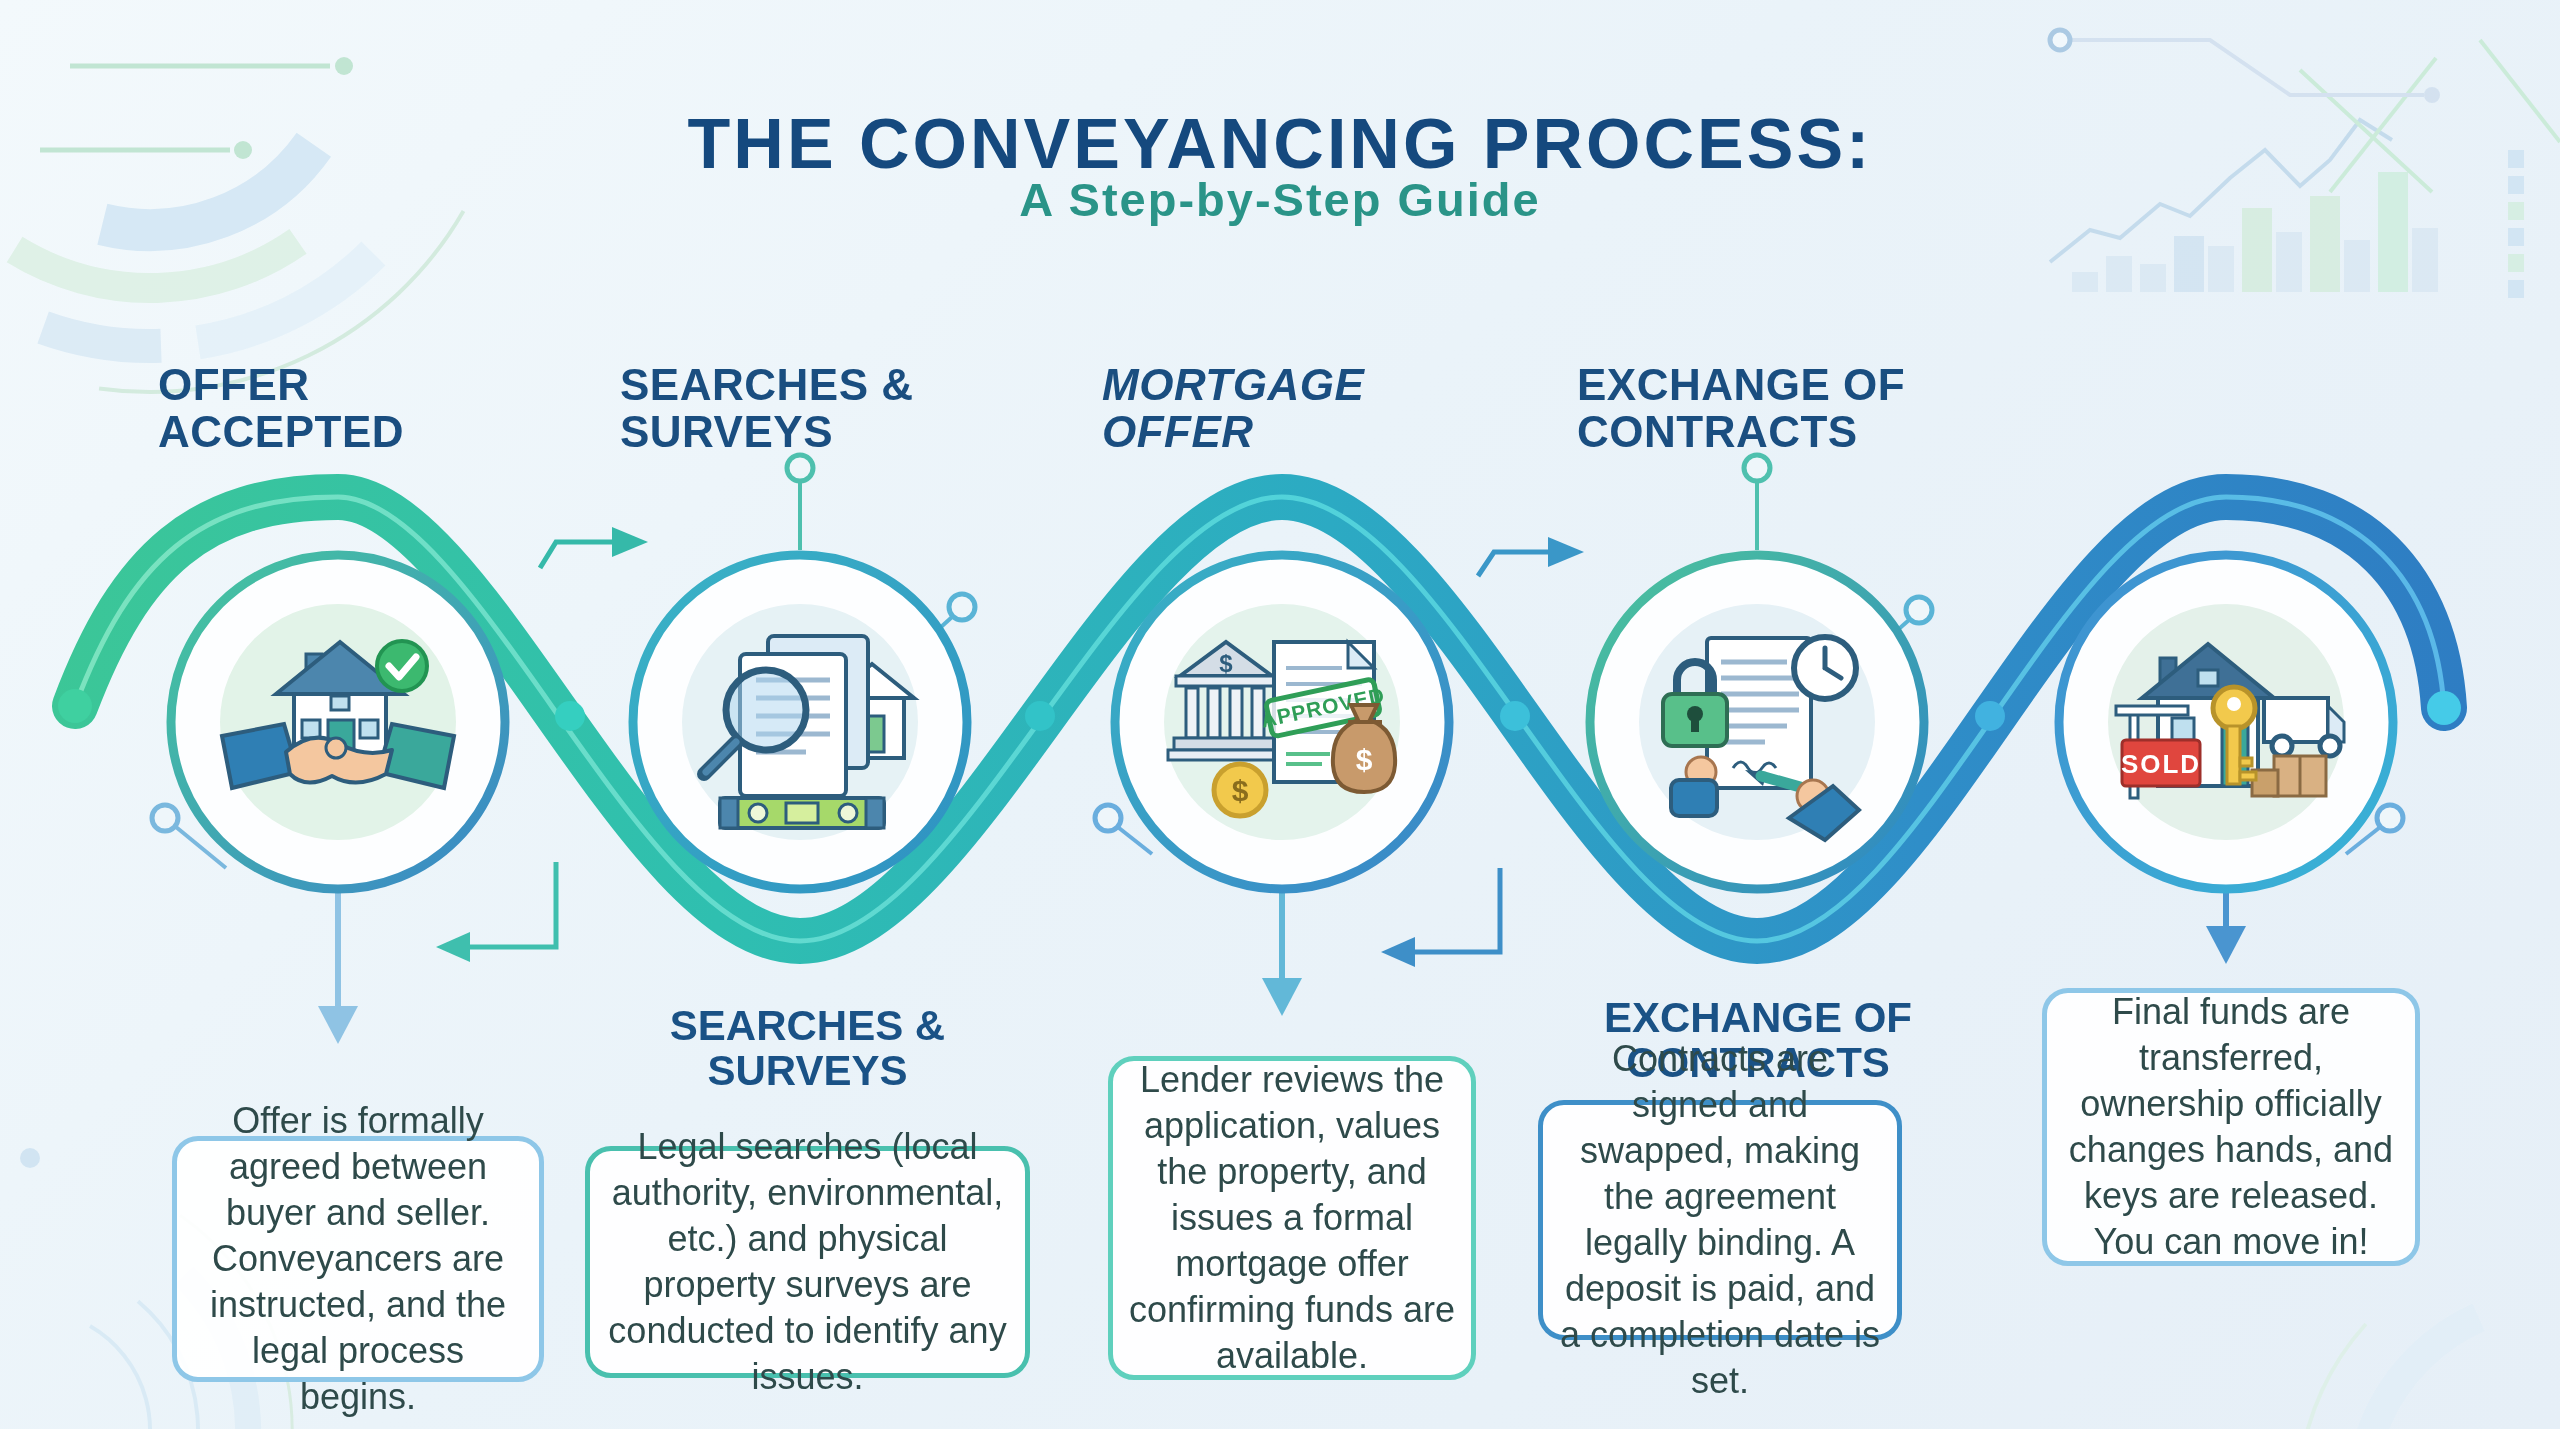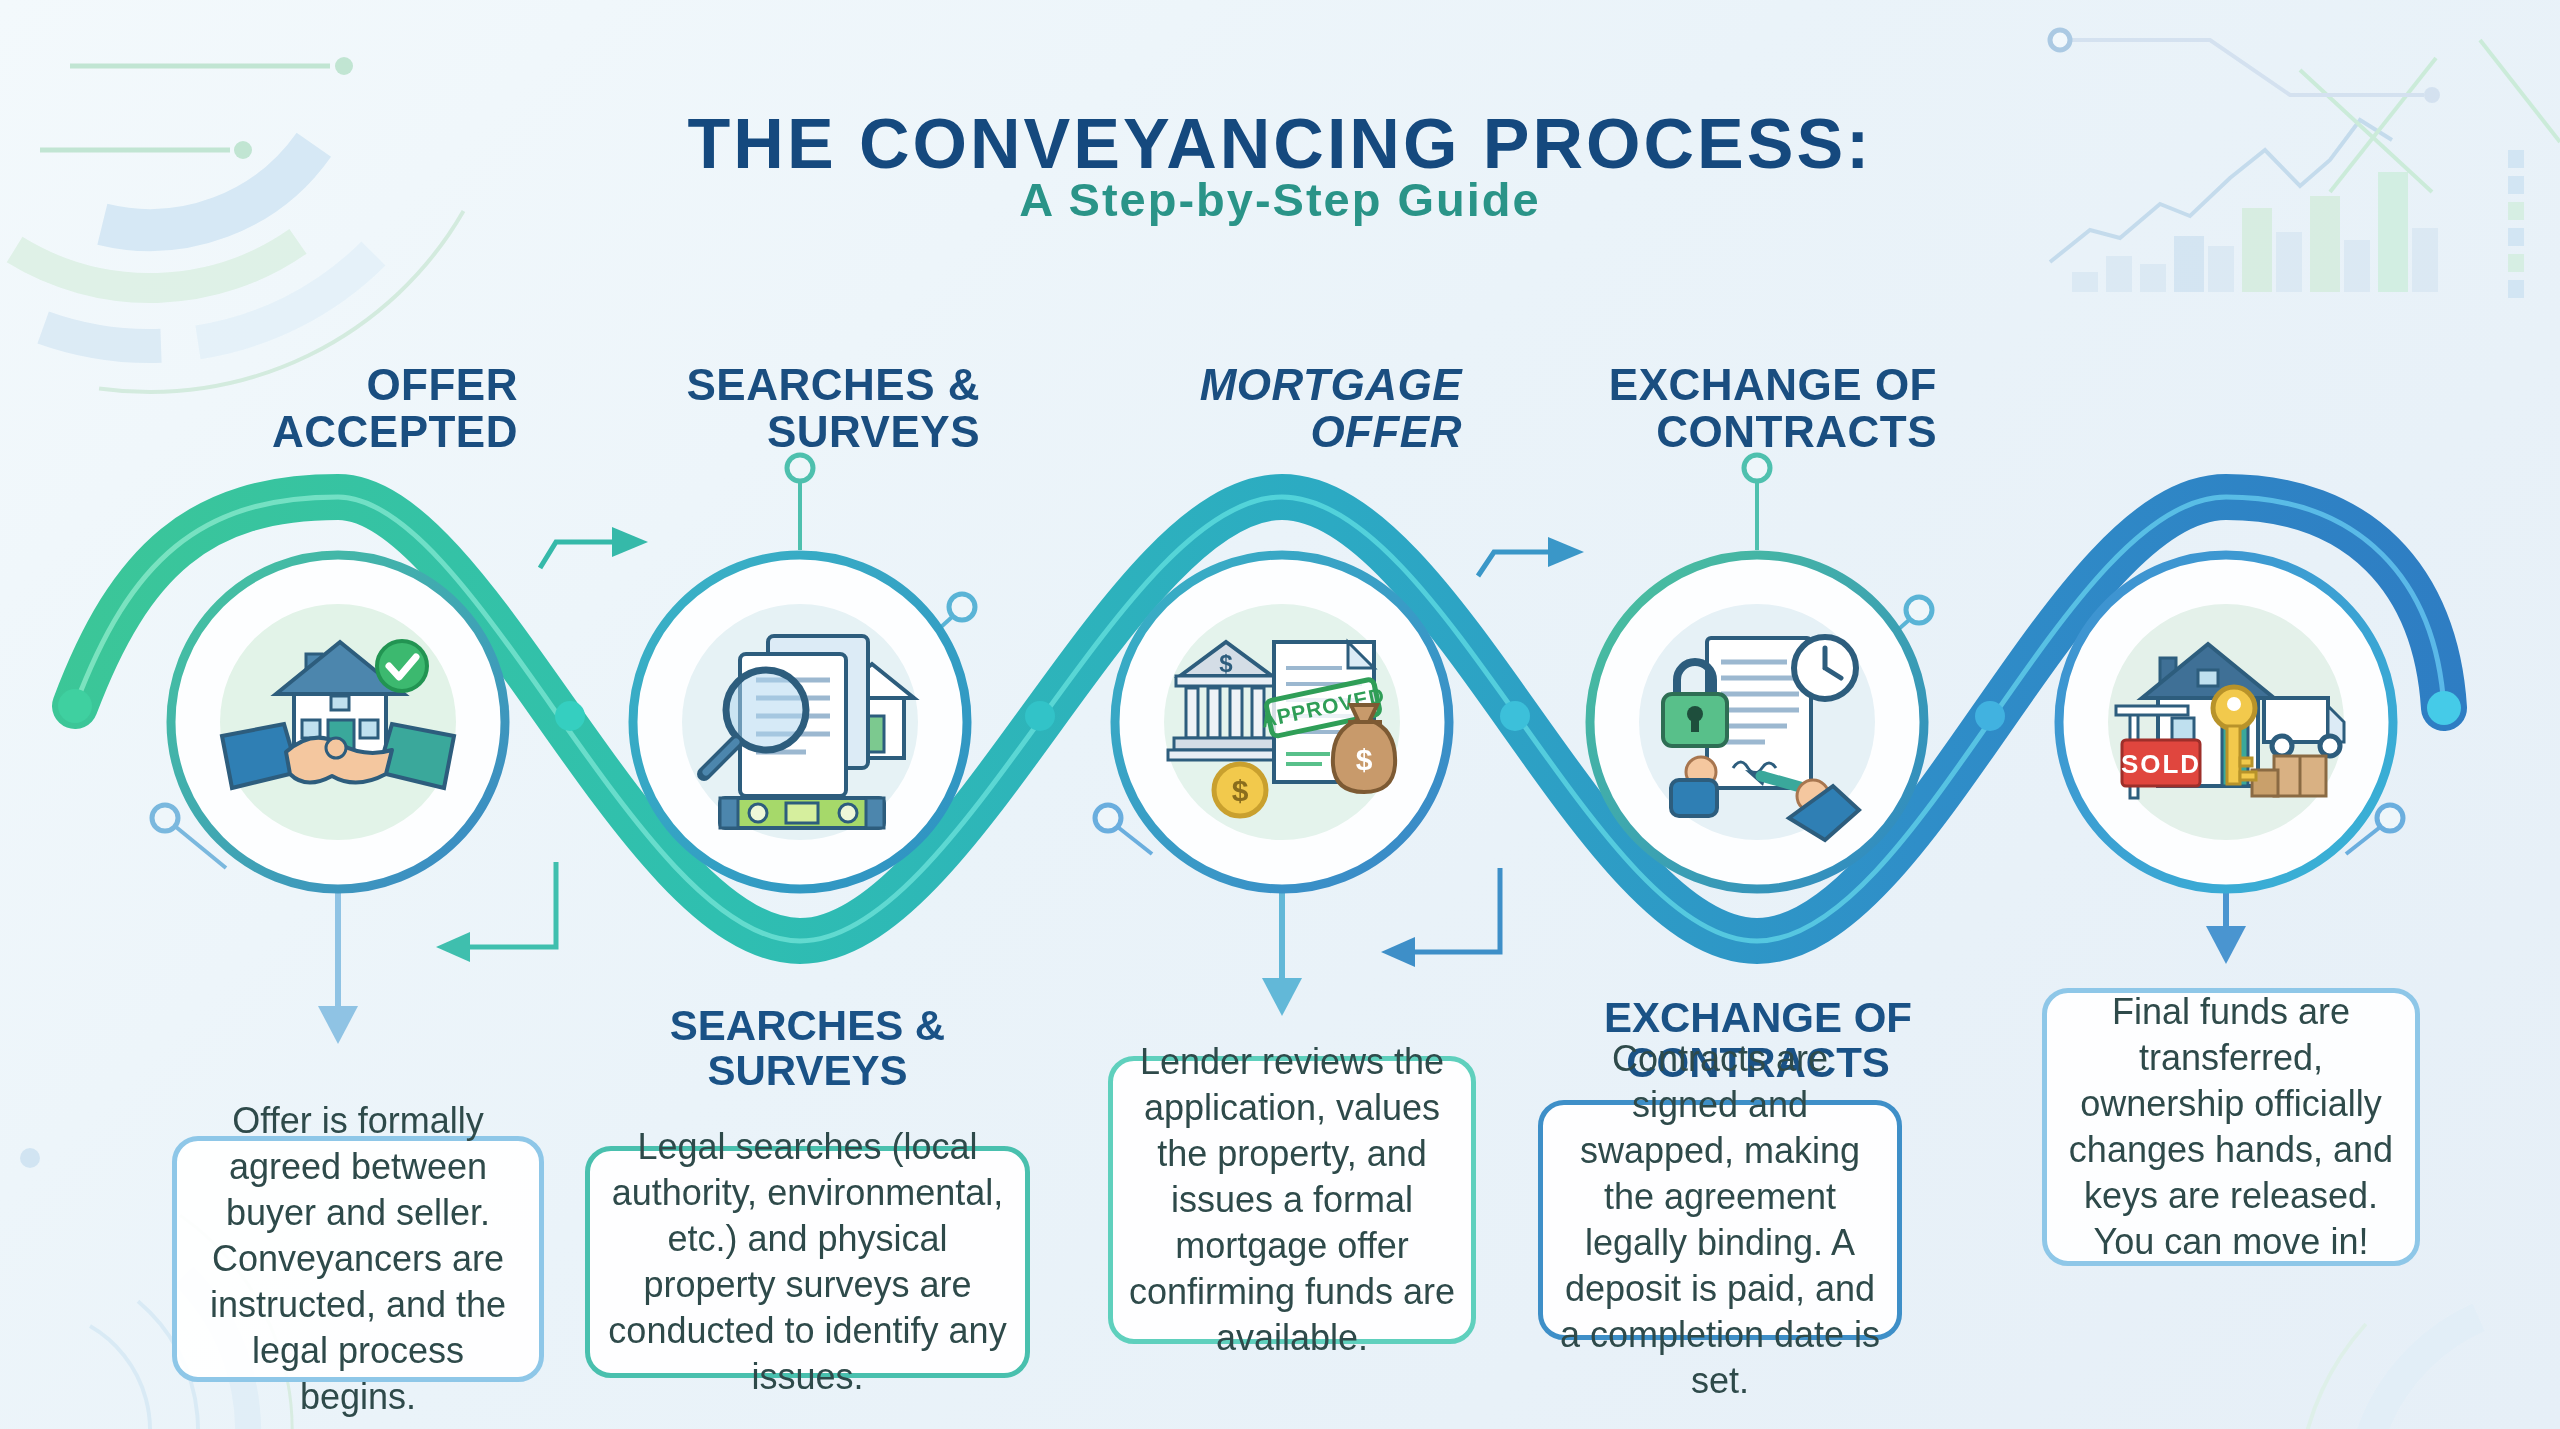--- a/index.html
+++ b/index.html
@@ -13,36 +13,36 @@
   .title-main{
     position:absolute;left:0;top:84px;width:2560px;text-align:center;
     font-size:70px;font-weight:bold;letter-spacing:3px;color:#15497e;margin-top:20px;
   }
   .title-sub{
     position:absolute;left:0;top:172px;width:2560px;text-align:center;
     font-size:47px;font-weight:bold;letter-spacing:2px;color:#2a9488;
   }
   .step-label{
     position:absolute;top:356px;width:360px;height:106px;
-    display:flex;align-items:center;justify-content:center;text-align:right;
+    display:flex;align-items:center;justify-content:center;text-align:left;
     font-size:44px;font-weight:bold;line-height:1.06;color:#1a4e80;letter-spacing:.5px;
   }
   .desc-box{
     position:absolute;background:rgba(255,255,255,.92);border-radius:26px;
     display:flex;flex-direction:column;align-items:center;justify-content:center;
     padding:14px 14px;box-sizing:border-box;text-align:center;
   }
   .desc-text{font-size:36px;line-height:1.28;color:#2e4a4a;}
   .box-heading{
     position:absolute;display:flex;align-items:center;justify-content:center;
     text-align:center;font-size:42px;font-weight:bold;line-height:1.08;color:#1a5286;
   }
   .b1{left:172px;top:1136px;width:372px;height:246px;border:5px solid #8ec7e8;}
   .b2{left:585px;top:1108px;width:445px;height:232px;border:5px solid #49c0ae;margin-top:38px;}
-  .b3{left:1108px;top:1056px;width:368px;height:288px;border:5px solid #5fd0bd;}
+  .b3{left:1108px;top:1056px;width:368px;height:324px;border:5px solid #5fd0bd;}
   .b4{left:1538px;top:1100px;width:364px;height:240px;border:5px solid #3e8fc8;}
   .b5{left:2042px;top:988px;width:378px;height:278px;border:5px solid #8ec7e8;}
   .h2{left:585px;top:992px;width:445px;height:112px;}
   .h4{left:1538px;top:984px;width:440px;height:112px;}
 </style>
 </head>
 <body>
 
 <div class="canvas">
 

